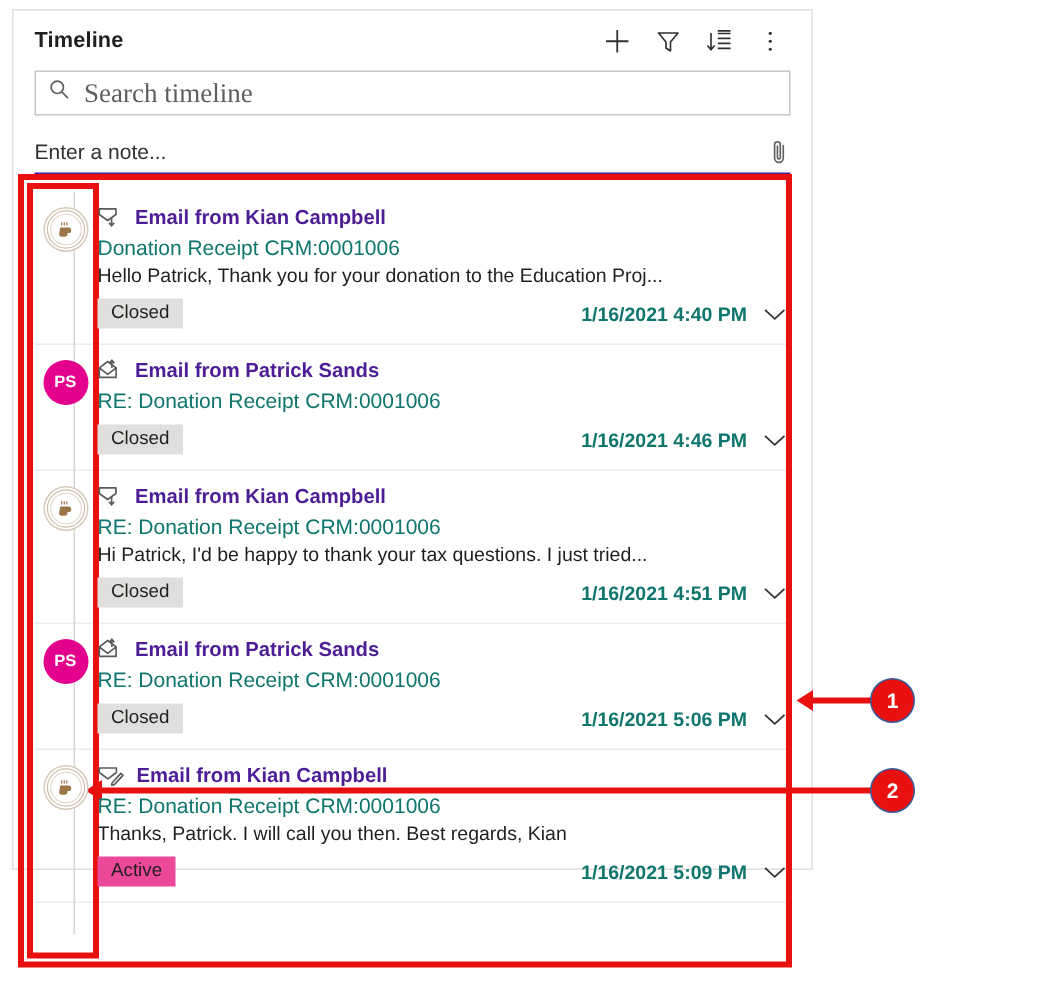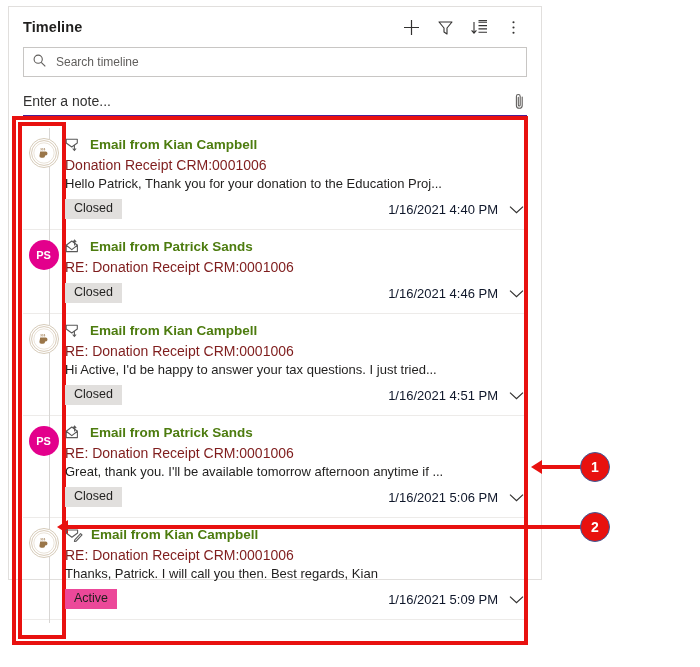--- a/index.html
+++ b/index.html
@@ -65,23 +65,24 @@
   .search-box {
     height: 30px;
     border: 1px solid #c8c6c4;
     display: flex;
     align-items: center;
     padding: 0 8px;
     box-sizing: border-box;
     background: #fff;
   }
   .search-box .ph {
-    font-size: 12px;
+    font-size: 18px;
     color: #605e5c;
     margin-left: 9px;
+    font-family: Liberation Serif, serif;
   }
 
   
   .note-wrap { padding: 0 14px; margin-top: 10px; }
   .note-row {
     height: 28px;
     display: flex;
     align-items: center;
     border-bottom: 5px solid #4c1d95;
   }
@@ -154,28 +155,28 @@
   .tl-head {
     display: flex;
     align-items: center;
     gap: 8px;
     height: 20px;
   }
   .tl-head .mail-ico { display: flex; align-items: center; }
   .tl-title {
     font-size: 13.5px;
     font-weight: bold;
-    color: #4d7c0f;
+    color: #4c1d95;
     white-space: nowrap;
     overflow: hidden;
     text-overflow: ellipsis;
   }
   .tl-sub {
     font-size: 14px;
-    color: #7f1d1d;
+    color: #0f766e;
     margin-top: 3px;
     white-space: nowrap;
     overflow: hidden;
   }
   .tl-snip {
     font-size: 13px;
     color: #201f1e;
     margin-top: 3px;
     white-space: nowrap;
     overflow: hidden;
@@ -191,22 +192,23 @@
     color: #201f1e;
     padding: 3px 9px 4px 9px;
     line-height: 1;
     cursor: pointer;
   }
   .badge.closed { background: #e1dfdd; }
   .badge.active { background: #ec4899; }
   .tl-time {
     margin-left: auto;
     font-size: 13px;
-    color: #0f172a;
+    color: #0f766e;
     white-space: nowrap;
+    font-weight: bold;
   }
   .chev {
     margin-left: 10px;
     display: flex;
     align-items: center;
     cursor: pointer;
   }
   .tl-sep {
     height: 1px;
     background: #edebe9;
@@ -411,21 +413,21 @@
         <div class="tl-head">
           <span class="mail-ico">
             <svg width="17" height="15" viewBox="0 0 17 15" aria-hidden="true">
               <path d="M1.2 2.2 L12.3 2.2 L12.3 6.0 L6.75 10.0 L1.2 6.0 Z" fill="none" stroke="#5a5a5a" stroke-width="1.1" stroke-linejoin="round"></path>
               <path d="M9.4 8.1 L9.4 13.3 M7.7 11.5 L9.4 13.5 L11.1 11.5" fill="none" stroke="#5a5a5a" stroke-width="1.1"></path>
             </svg>
           </span>
           <span class="tl-title">Email from Kian Campbell</span>
         </div>
         <div class="tl-sub">RE: Donation Receipt CRM:0001006</div>
-        <div class="tl-snip">Hi Active,   I'd be happy to answer your tax questions. I just tried...</div>
+        <div class="tl-snip">Hi Patrick,   I'd be happy to thank your tax questions. I just tried...</div>
         <div class="tl-foot">
           <span class="badge closed">Closed</span>
           <span class="tl-time">1/16/2021 4:51 PM</span>
           <span class="chev">
             <svg width="17" height="11" viewBox="0 0 17 11" aria-hidden="true">
               <path d="M2 2.6 L8.5 8.6 L15 2.6" stroke="#323130" stroke-width="1.2" fill="none"></path>
             </svg>
           </span>
         </div>
       </div>
@@ -443,21 +445,20 @@
           <span class="mail-ico">
             <svg width="17" height="15" viewBox="0 0 17 15" aria-hidden="true">
               <path d="M1.2 6.2 L6.8 10.6 L12.4 6.2 L12.4 12.6 L1.2 12.6 Z" fill="none" stroke="#5a5a5a" stroke-width="1.1" stroke-linejoin="round"></path>
               <path d="M1.2 6.2 L6.8 2.0 L12.4 6.2" fill="none" stroke="#5a5a5a" stroke-width="1.1" stroke-linejoin="round"></path>
               <path d="M9.6 6.4 L9.6 1.4 M8.0 3.2 L9.6 1.2 L11.2 3.2" fill="none" stroke="#5a5a5a" stroke-width="1.1"></path>
             </svg>
           </span>
           <span class="tl-title">Email from Patrick Sands</span>
         </div>
         <div class="tl-sub">RE: Donation Receipt CRM:0001006</div>
-        <div class="tl-snip">Great, thank you. I'll be available tomorrow afternoon anytime if ...</div>
         <div class="tl-foot">
           <span class="badge closed">Closed</span>
           <span class="tl-time">1/16/2021 5:06 PM</span>
           <span class="chev">
             <svg width="17" height="11" viewBox="0 0 17 11" aria-hidden="true">
               <path d="M2 2.6 L8.5 8.6 L15 2.6" stroke="#323130" stroke-width="1.2" fill="none"></path>
             </svg>
           </span>
         </div>
       </div>

